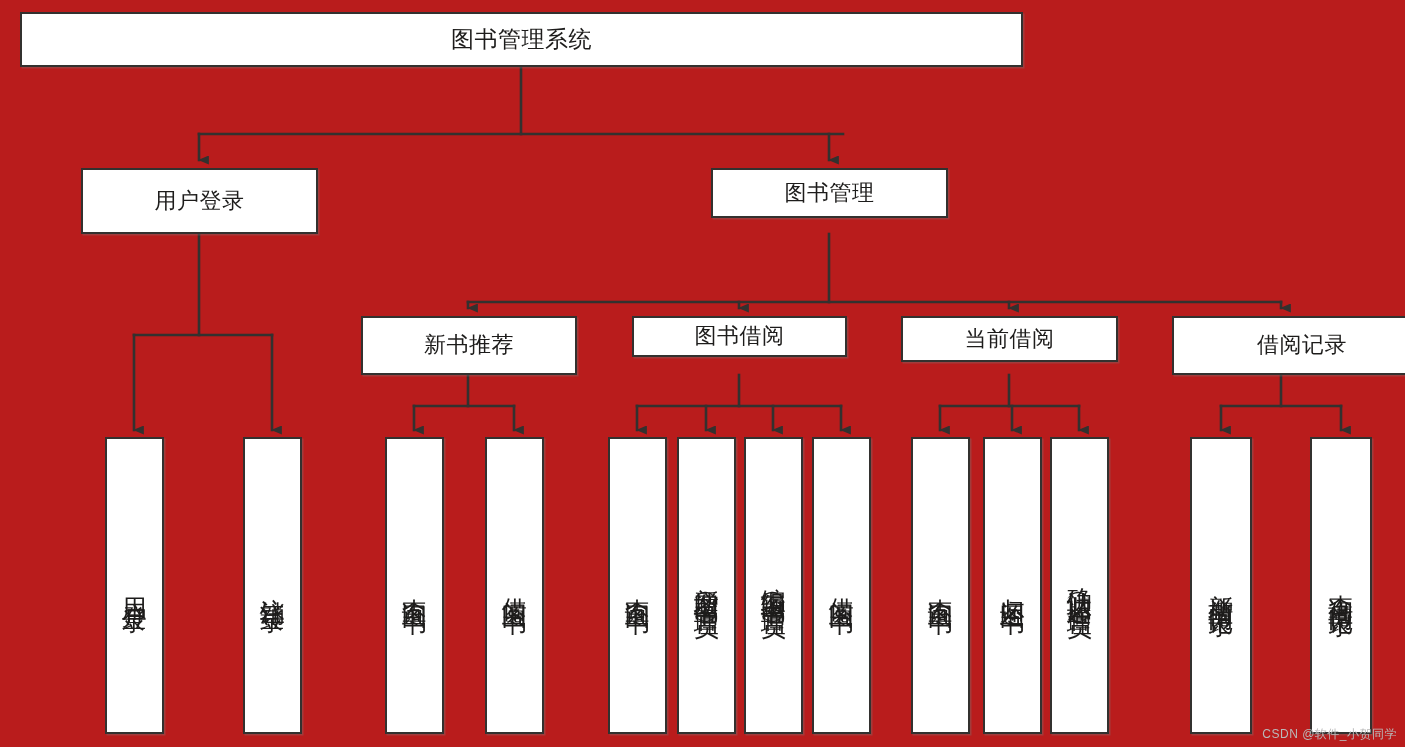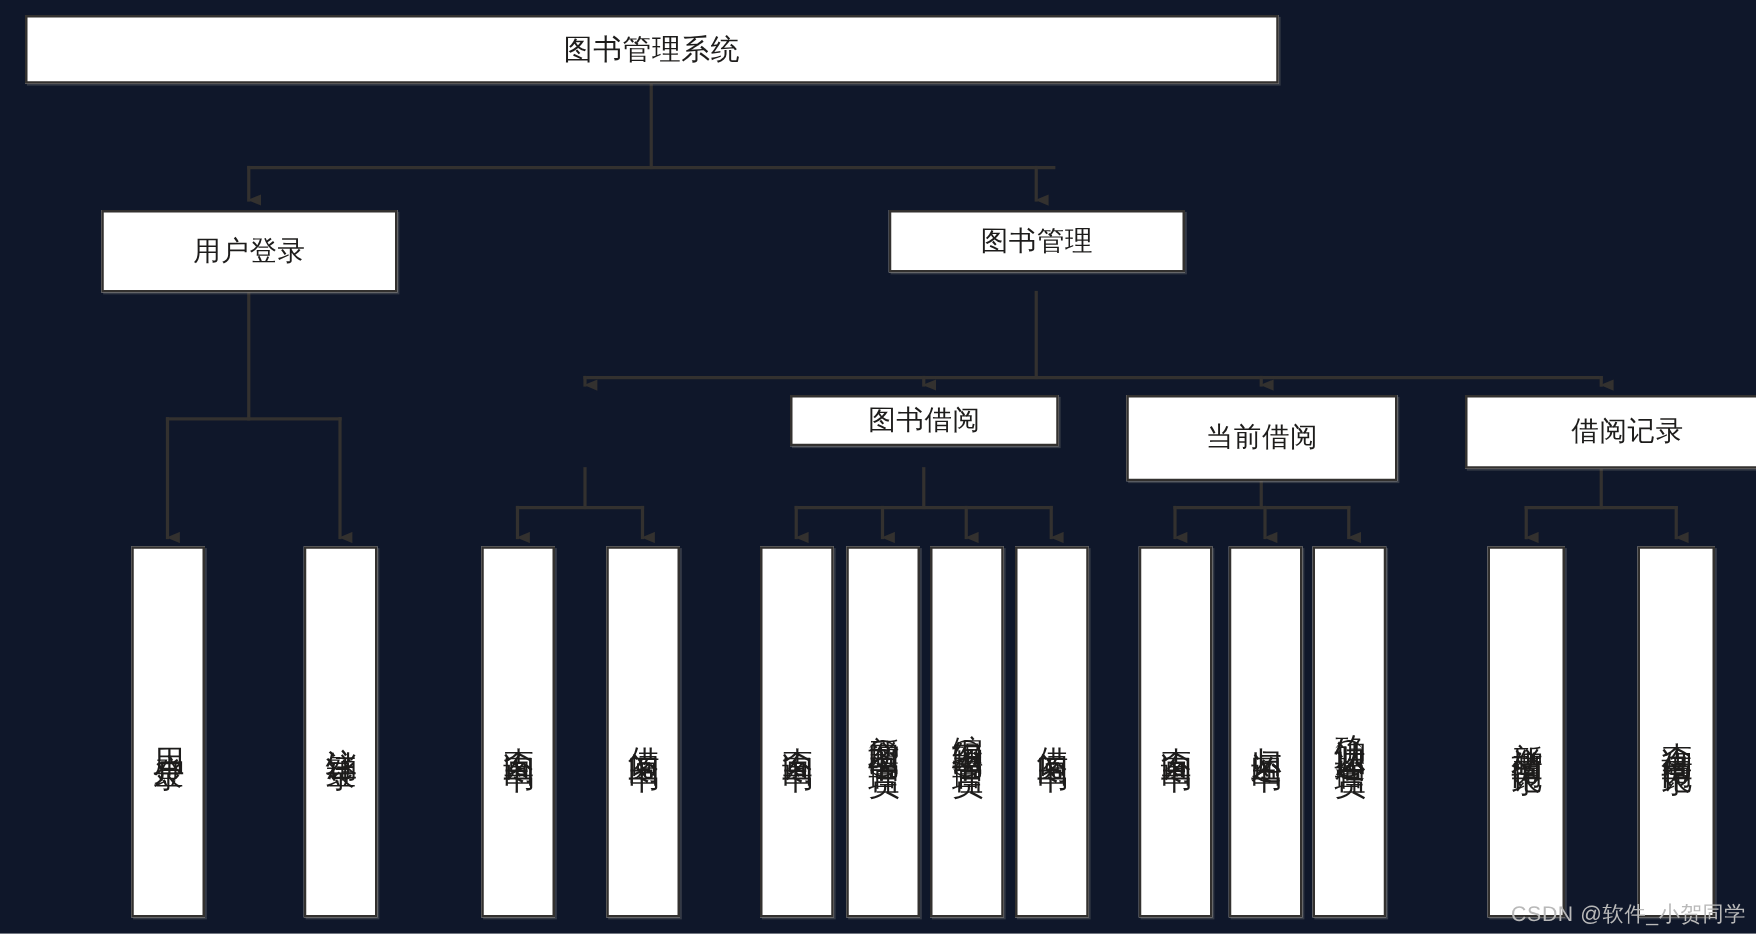--- a/index.html
+++ b/index.html
@@ -8,21 +8,21 @@
     padding: 0;
     background: #ffffff;
   }
   body {
     font-family: "Liberation Sans", "DejaVu Sans", sans-serif;
   }
   #canvas {
     position: relative;
     width: 1405px;
     height: 747px;
-    background: #0f172a;
+    background: #b91c1c;
     overflow: hidden;
   }
   #edges {
     position: absolute;
     left: 0;
     top: 0;
     width: 1405px;
     height: 747px;
     pointer-events: none;
   }
@@ -59,21 +59,21 @@
     text-orientation: upright;
     font-size: 25px;
     line-height: 1.05;
     letter-spacing: 4px;
     white-space: nowrap;
   }
   #watermark {
     position: absolute;
     right: 8px;
     bottom: 4px;
-    font-size: 17px;
+    font-size: 12px;
     color: #b9b9b9;
     letter-spacing: 0.5px;
     white-space: nowrap;
     user-select: none;
   }
 </style>
 </head>
 <body>
 
 <div id="canvas">
@@ -132,24 +132,27 @@
     <span class="node-label">图书管理系统</span>
   </div>
 
   <div class="node h" style="left: 81px; top: 168px; width: 237px; height: 66px;">
     <span class="node-label">用户登录</span>
   </div>
   <div class="node h" style="left: 711px; top: 168px; width: 237px; height: 50px;">
     <span class="node-label">图书管理</span>
   </div>
 
+  <div class="node h" style="left: 361px; top: 316px; width: 216px; height: 59px;">
+    <span class="node-label">新书推荐</span>
+  </div>
   <div class="node h" style="left: 632px; top: 316px; width: 215px; height: 41px;">
     <span class="node-label">图书借阅</span>
   </div>
-  <div class="node h" style="left: 901px; top: 316px; width: 217px; height: 69px;">
+  <div class="node h" style="left: 901px; top: 316px; width: 217px; height: 46px;">
     <span class="node-label">当前借阅</span>
   </div>
   <div class="node h" style="left: 1172px; top: 316px; width: 260px; height: 59px;">
     <span class="node-label">借阅记录</span>
   </div>
 
   <div class="node v" style="left: 105px; top: 437px; width: 59px; height: 297px;">
     <span class="node-label">用户登录</span>
   </div>
   <div class="node v" style="left: 243px; top: 437px; width: 59px; height: 297px;">

